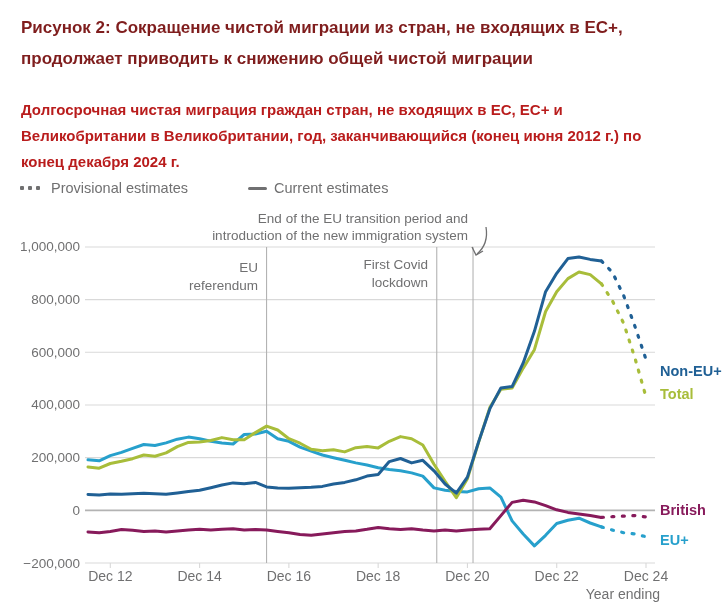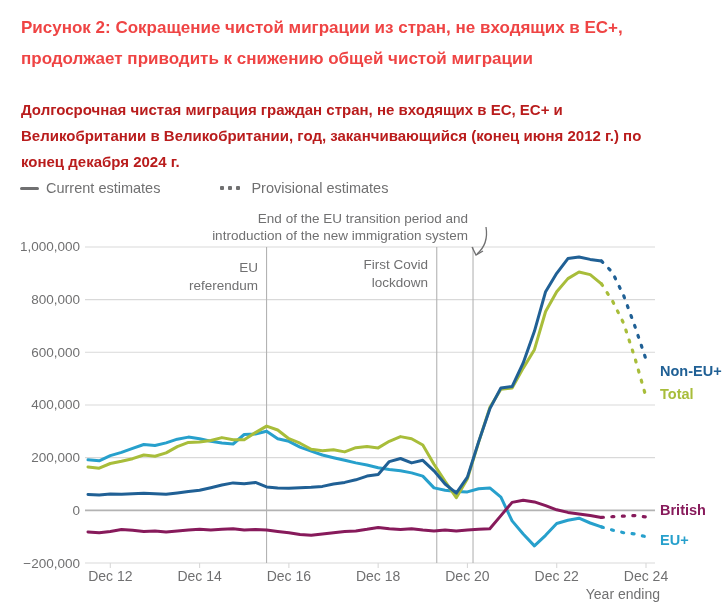--- a/index.html
+++ b/index.html
@@ -1,45 +1,45 @@
 <!DOCTYPE html>
 <html><head>
 <meta charset="utf-8">
 <style>
   html,body{margin:0;padding:0;background:#ffffff;}
   body{width:725px;height:613px;position:relative;font-family:"Liberation Sans",sans-serif;overflow:hidden;}
-  .title{position:absolute;left:21px;top:12px;width:685px;font-size:17px;font-weight:bold;color:#ef4444;line-height:31px;}
+  .title{position:absolute;left:21px;top:12px;width:685px;font-size:17px;font-weight:bold;color:#7f1d1d;line-height:31px;}
   .subtitle{position:absolute;left:21px;top:97px;width:655px;font-size:15px;font-weight:bold;color:#b91c1c;line-height:26px;}
   .legend{position:absolute;left:20px;top:179px;height:18px;display:flex;align-items:center;}
   .legend-item{display:flex;align-items:center;}
   .legend-label{font-size:14.5px;color:#707071;margin-left:7px;}
   .swatch-solid{width:19px;height:3px;background:#707071;border-radius:2px;}
   .swatch-dotted{display:flex;align-items:center;}
   .swatch-dotted span{width:4px;height:4px;background:#707071;border-radius:1px;margin-right:4px;display:block;}
   .legend-item + .legend-item{margin-left:60px;}
   svg text{font-family:"Liberation Sans",sans-serif;}
 </style>
 </head>
 <body>
 
 <div class="title">Рисунок 2: Сокращение чистой миграции из стран, не входящих в ЕС+, продолжает приводить к снижению общей чистой миграции</div>
 <div class="subtitle">Долгосрочная чистая миграция граждан стран, не входящих в ЕС, ЕС+ и Великобритании в Великобритании, год, заканчивающийся (конец июня 2012 г.) по конец декабря 2024 г.</div>
 
 <div class="legend">
   <div class="legend-item">
-    <div class="swatch-solid"></div>
-    <div class="legend-label">Current estimates</div>
-  </div>
-  <div class="legend-item">
     <div class="swatch-dotted">
         <span></span>
         <span></span>
         <span></span>
       </div>
     <div class="legend-label">Provisional estimates</div>
+  </div>
+  <div class="legend-item">
+    <div class="swatch-solid"></div>
+    <div class="legend-label">Current estimates</div>
   </div>
 </div>
 
 <svg width="725" height="613" viewBox="0 0 725 613" style="position:absolute;left:0;top:0;">
   <g>
       <line x1="85" y1="246.97999999999996" x2="655" y2="246.97999999999996" stroke="#d9d9d9" stroke-width="1.1"></line>
       <line x1="85" y1="299.65" x2="655" y2="299.65" stroke="#d9d9d9" stroke-width="1.1"></line>
       <line x1="85" y1="352.31999999999994" x2="655" y2="352.31999999999994" stroke="#d9d9d9" stroke-width="1.1"></line>
       <line x1="85" y1="404.98999999999995" x2="655" y2="404.98999999999995" stroke="#d9d9d9" stroke-width="1.1"></line>
       <line x1="85" y1="457.65999999999997" x2="655" y2="457.65999999999997" stroke="#d9d9d9" stroke-width="1.1"></line>

